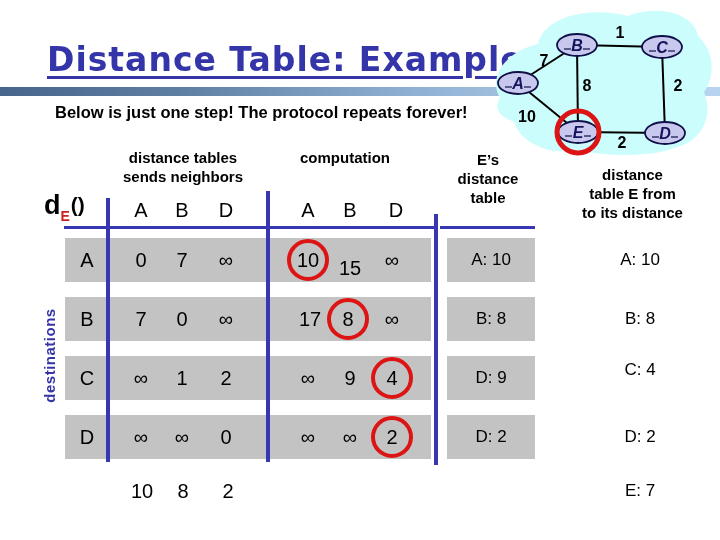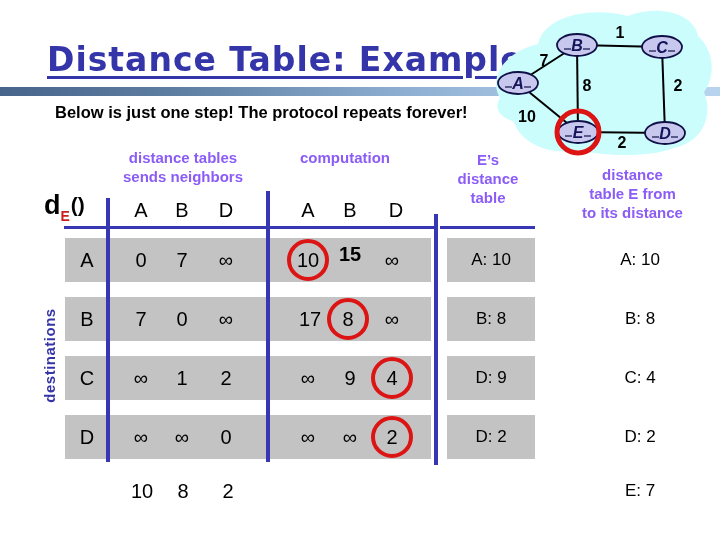--- a/index.html
+++ b/index.html
@@ -21,21 +21,21 @@
   }
   .subtitle {
     position:absolute; left:55px; top:103px; font-size:16.5px; font-weight:700;
     color:#000000; white-space:nowrap;
   }
 
   .diagram { position:absolute; left:480px; top:0; width:240px; height:160px; z-index:3; }
   .elabel { font-size:16px; fill:#000; text-anchor:middle; font-weight:600; }
   .nlabel { font-size:16px; fill:#14145a; text-anchor:middle; font-style:italic; font-weight:700; }
 
-  .bluehdr { position:absolute; color:#8b5cf6; font-weight:700; font-size:15px;
+  .bluehdr { position:absolute; color:#000000; font-weight:700; font-size:15px;
              line-height:19px; text-align:center; z-index:2; }
 
   .fn { position:absolute; left:44px; top:190px; white-space:nowrap; }
   .fn-d  { font-size:27px; font-weight:600; }
   .fn-sub{ font-size:14px; font-weight:700; color:#cc2020; vertical-align:-7px; }
   .fn-par{ font-size:21px; font-weight:600; vertical-align:2px; margin-left:1px; }
 
   .colhdr { position:absolute; top:197px; width:44px; margin-left:-22px; text-align:center;
             font-size:20px; line-height:26px; }
 
@@ -169,21 +169,21 @@
   <div class="cell" style="left:182px; top:297px;">0</div>
   <div class="cell" style="left:226px; top:297px;">∞</div>
   <div class="cell" style="left:141px; top:356px;">∞</div>
   <div class="cell" style="left:182px; top:356px;">1</div>
   <div class="cell" style="left:226px; top:356px;">2</div>
   <div class="cell" style="left:141px; top:415px;">∞</div>
   <div class="cell" style="left:182px; top:415px;">∞</div>
   <div class="cell" style="left:226px; top:415px;">0</div>
 
   <div class="cell" style="left:308px; top:238px;">10</div>
-  <div class="cell" style="left:350px; top:232px;font-weight:bold;">15</div>
+  <div class="cell" style="left:350px; top:246px;">15</div>
   <div class="cell" style="left:392px; top:238px;">∞</div>
   <div class="cell" style="left:310px; top:297px;text-align:center;">17</div>
   <div class="cell" style="left:348px; top:297px;">8</div>
   <div class="cell" style="left:392px; top:297px;">∞</div>
   <div class="cell" style="left:308px; top:356px;">∞</div>
   <div class="cell" style="left:350px; top:356px;">9</div>
   <div class="cell" style="left:392px; top:356px;">4</div>
   <div class="cell" style="left:308px; top:415px;">∞</div>
   <div class="cell" style="left:350px; top:415px;">∞</div>
   <div class="cell" style="left:392px; top:415px;">2</div>
@@ -193,21 +193,21 @@
   <div class="ring" style="left:371px; top:357px;"></div>
   <div class="ring" style="left:371px; top:416px;"></div>
 
   <div class="ebox" style="top:238px;">A: 10</div>
   <div class="ebox" style="top:297px;">B: 8</div>
   <div class="ebox" style="top:356px;">D: 9</div>
   <div class="ebox" style="top:415px;">D: 2</div>
 
   <div class="send" style="top:238px;">A: 10</div>
   <div class="send" style="top:297px;">B: 8</div>
-  <div class="send" style="top:356px;">C: 4</div>
+  <div class="send" style="top:348px;">C: 4</div>
   <div class="send" style="top:415px;">D: 2</div>
   <div class="send" style="top:469px;">E: 7</div>
 
   <div class="cell" style="left:142px; top:469px;">10</div>
   <div class="cell" style="left:183px; top:469px;">8</div>
   <div class="cell" style="left:228px; top:469px;">2</div>
 
 </div>
 
 </body></html>

